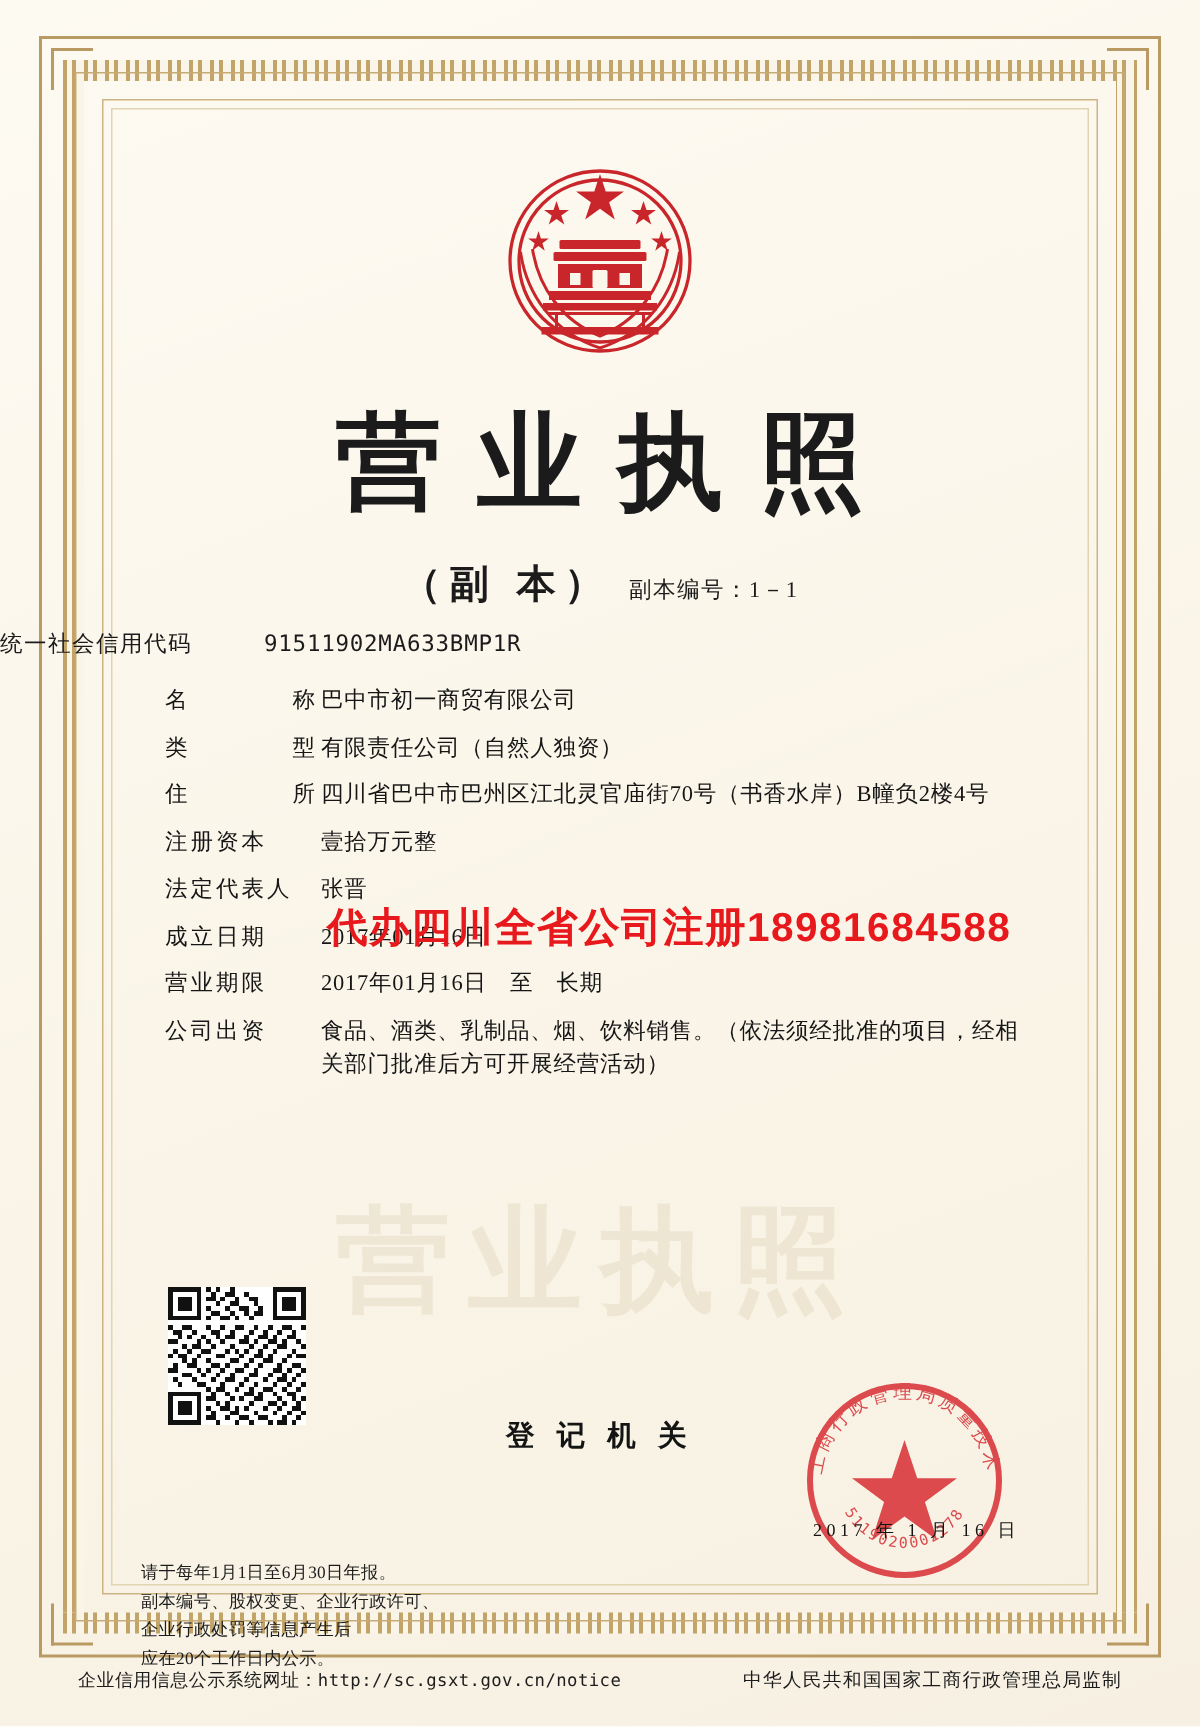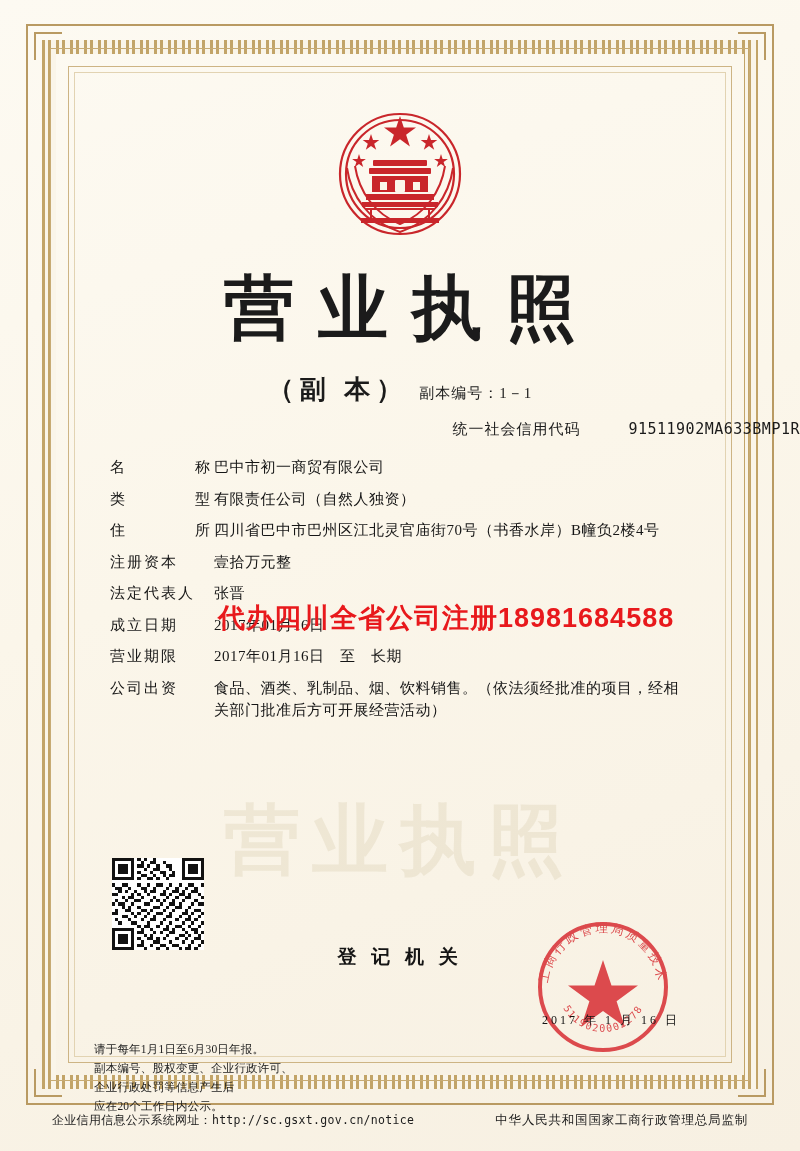--- a/index.html
+++ b/index.html
@@ -120,21 +120,21 @@
   .copy-no {
     font-size: 15px;
     color: #1b1b1b;
     margin-left: 11px;
     letter-spacing: 1px;
   }
   .credit-row {
     position: absolute;
     top: 420px;
     left: 0; right: 0;
-    text-align: right;
+    text-align: left;
     font-size: 15px;
     color: #1b1b1b;
     letter-spacing: 1px;
   }
   .credit-label { margin-right: 48px; }
   .credit-code {
     font-family: "DejaVu Sans Mono", monospace;
     font-size: 15px;
     letter-spacing: 0.5px;
   }

